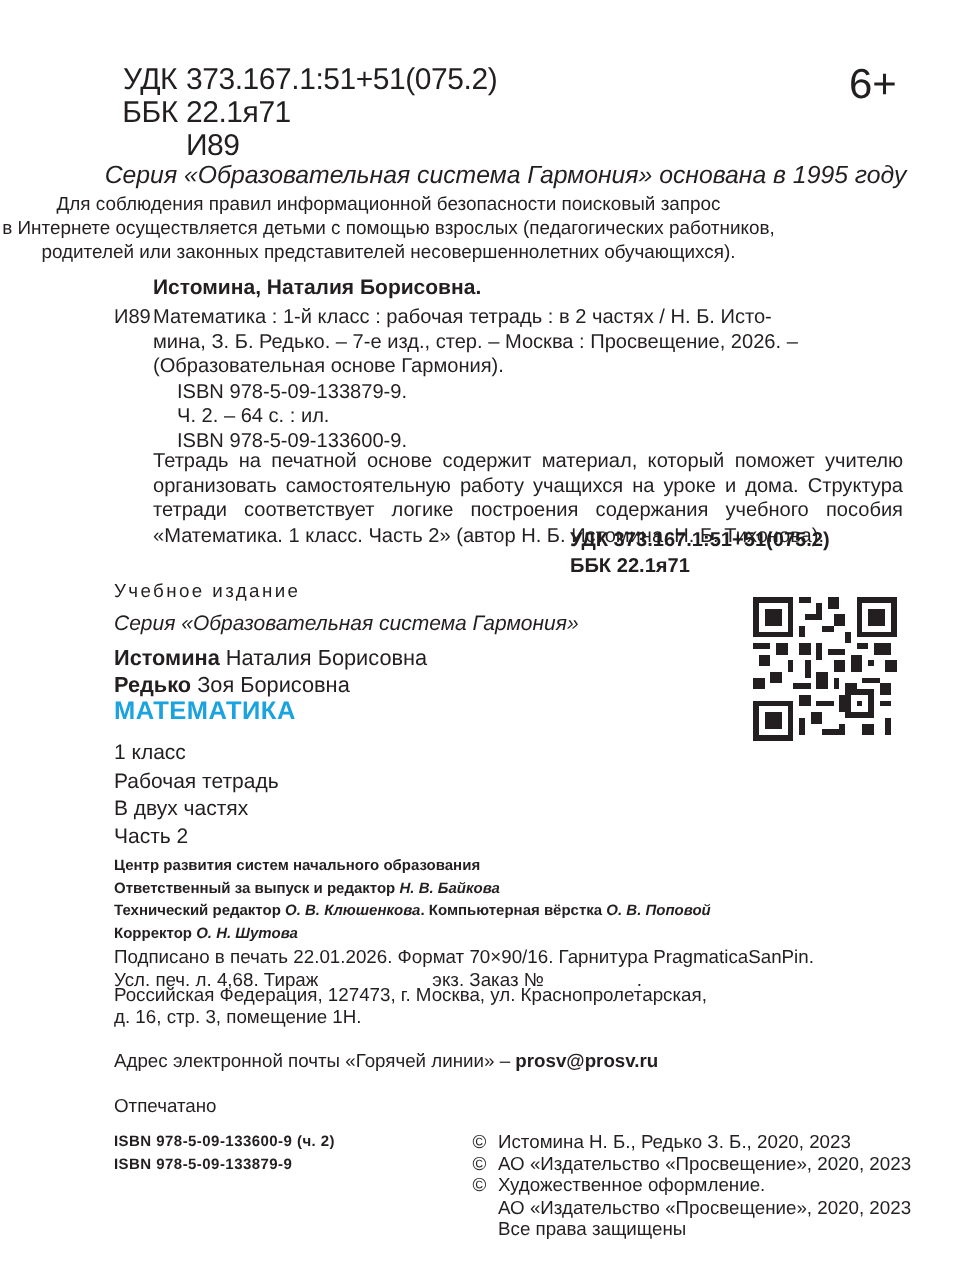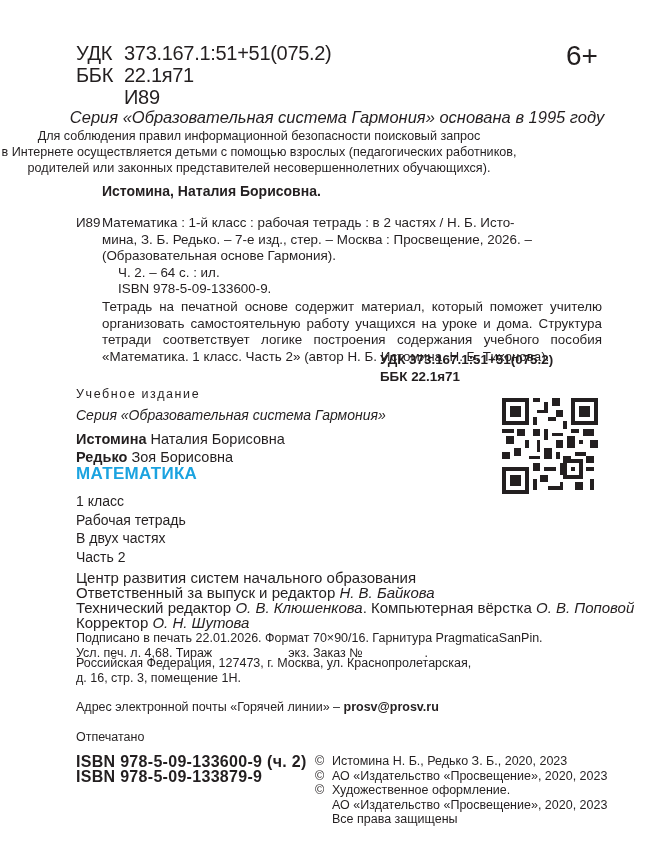--- a/index.html
+++ b/index.html
@@ -1,47 +1,47 @@
 <!DOCTYPE html>
 <html><head>
 <meta charset="utf-8">
 <style>
   html, body { margin: 0; padding: 0; background: #ffffff; }
   body { width: 650px; height: 852px; position: relative; overflow: hidden; color: #231f20; font-family: "Liberation Sans", sans-serif; }
   .abs { position: absolute; white-space: nowrap; }
   .udk-block { left: 76px; top: 42px; font-size: 20px; line-height: 22px; letter-spacing: -0.3px; }
-  .udk-block .lbl { display: inline-block; width: 48px; }
+  .udk-block .lbl { display: inline-block; width: 48px; text-align: center; }
   .udk-block .indent { padding-left: 48px; }
   .age { left: 566px; top: 40px; font-size: 28px; }
   .series-note { left: 0; width: 650px; top: 108px; text-align: center; font-style: italic; font-size: 16.5px; margin-left: 12px; }
   .safety { left: 0; width: 518px; top: 128px; text-align: center; font-size: 12.6px; line-height: 16px; }
   .author-bold { left: 102px; top: 183px; font-weight: bold; font-size: 14px; }
   .bib { left: 76px; top: 203px; font-size: 13.4px; line-height: 16.5px; }
-  .bib .row { position: relative; margin-top: 12px; }
+  .bib .row { position: relative; }
   .bib .code { display: inline-block; width: 26px; }
   .bib .cont { padding-left: 26px; }
   .bib .cont2 { padding-left: 42px; }
   .annot { left: 102px; top: 299px; width: 500px; font-size: 13.4px; line-height: 16.5px; white-space: normal; text-align: justify; }
   .annot-codes { left: 380px; top: 352px; font-weight: bold; font-size: 13.4px; line-height: 16.5px; }
   .edu { left: 76px; top: 387px; font-size: 12.5px; letter-spacing: 1.6px; text-align: center; }
   .series2 { left: 76px; top: 407px; font-size: 14px; font-style: italic; }
   .authors { left: 76px; top: 430px; font-size: 14.5px; line-height: 18px; }
   .authors b { font-weight: bold; }
   .subject { left: 76px; top: 464px; font-size: 17px; font-weight: bold; color: #1ba3e0; letter-spacing: 0.3px; }
   .book-lines { left: 76px; top: 492px; font-size: 14px; line-height: 18.5px; }
   .qr { left: 500px; top: 398px; width: 100px; height: 96px; }
-  .credits { left: 76px; top: 570px; font-size: 15px; line-height: 15px; }
+  .credits { left: 76px; top: 570px; font-size: 10px; line-height: 15px; font-weight: bold; }
   .credits i { font-style: italic; }
   .printed { left: 76px; top: 631px; font-size: 12.5px; line-height: 15px; }
   .blank { display: inline-block; }
   .publisher { left: 76px; top: 656px; font-size: 12.5px; line-height: 15px; }
   .hotline { left: 76px; top: 700px; font-size: 12.5px; }
   .hotline b { font-weight: bold; }
   .otpech { left: 76px; top: 718px; font-size: 12.5px; margin-top: 12px; }
-  .isbn-bottom { left: 76px; top: 754px; font-size: 16px; font-weight: bold; line-height: 15px; letter-spacing: 0.3px; }
+  .isbn-bottom { left: 76px; top: 754px; font-size: 10px; font-weight: bold; line-height: 15px; letter-spacing: 0.3px; }
   .copyright { left: 315px; top: 754px; font-size: 12.5px; line-height: 14.5px; }
   .copyright .c { display: inline-block; width: 17px; }
   .copyright .ind { padding-left: 17px; }
 </style>
 </head>
 <body>
 
 <div class="abs udk-block">
   <div><span class="lbl">УДК</span><span>373.167.1:51+51(075.2)</span></div>
   <div><span class="lbl">ББК</span><span>22.1я71</span></div>
@@ -54,20 +54,21 @@
   <div>Для соблюдения правил информационной безопасности поисковый запрос</div>
   <div>в Интернете осуществляется детьми с помощью взрослых (педагогических работников,</div>
   <div>родителей или законных представителей несовершеннолетних обучающихся).</div>
 </div>
 
 <div class="abs author-bold">Истомина, Наталия Борисовна.</div>
 <div class="abs bib">
   <div class="row"><span class="code">И89</span><span>Математика : 1-й класс : рабочая тетрадь : в 2 частях / Н. Б. Исто-</span></div>
   <div class="cont">мина, З. Б. Редько. – 7-е изд., стер. – Москва : Просвещение, 2026. –</div>
   <div class="cont">(Образовательная основе Гармония).</div>
+  <div class="cont2">ISBN 978-5-09-133879-9.</div>
   <div class="cont2">Ч. 2. – 64 с. : ил.</div>
   <div class="cont2">ISBN 978-5-09-133600-9.</div>
 </div>
 <div class="abs annot">Тетрадь на печатной основе содержит материал, который поможет учителю организовать самостоятельную работу учащихся на уроке и дома. Структура тетради соответствует логике построения содержания учебного пособия «Математика. 1 класс. Часть 2» (автор Н. Б. Истомина, Н. Б. Тихонова).</div>
 <div class="abs annot-codes">
   <div>УДК 373.167.1:51+51(075.2)</div>
   <div>ББК 22.1я71</div>
 </div>
 
 <div class="abs edu">Учебное издание</div>

